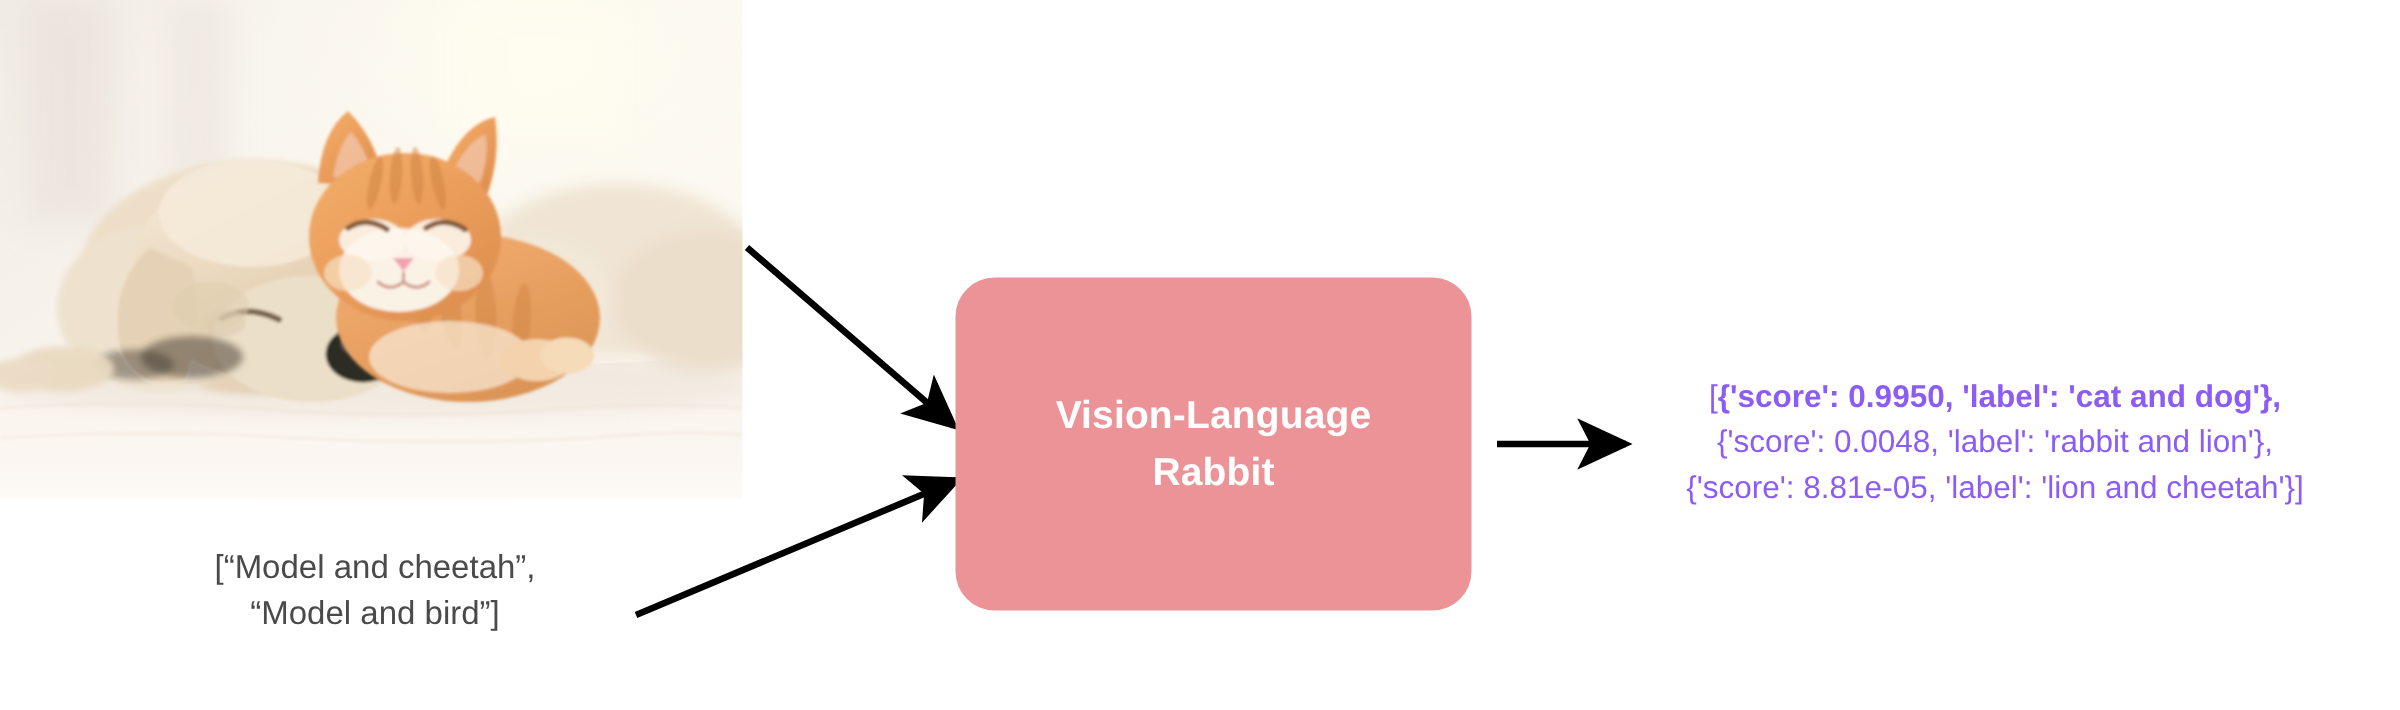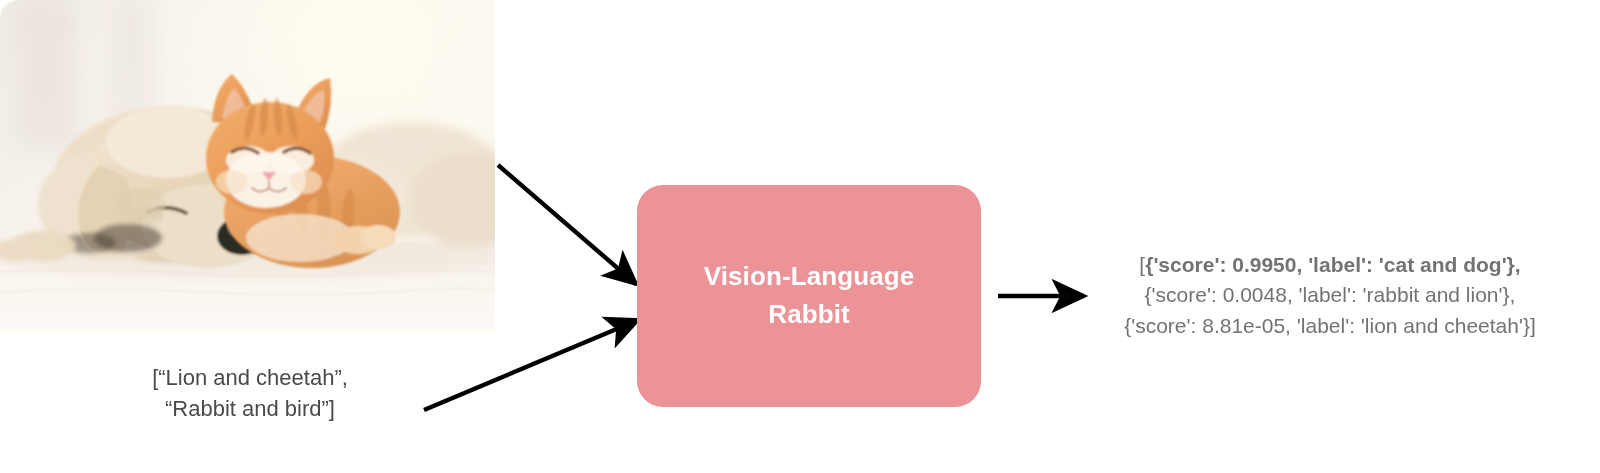--- a/index.html
+++ b/index.html
@@ -10,21 +10,20 @@
   }
   body {
     font-family: "Liberation Sans", sans-serif;
   }
   #canvas {
     position: relative;
     width: 1600px;
     height: 473px;
     background: #ffffff;
     overflow: hidden;
-    border-radius: 19px;
   }
 
   
   #input-photo {
     position: absolute;
     left: 0px;
     top: 0px;
     width: 495px;
     height: 332px;
     overflow: hidden;
@@ -74,21 +73,21 @@
     white-space: nowrap;
   }
 
   
   #output-block {
     position: absolute;
     left: 1060px;
     top: 250px;
     width: 540px;
     text-align: center;
-    color: #737373;
+    color: #8b5cf6;
     font-size: 21px;
     line-height: 1.45;
     white-space: nowrap;
   }
   #output-block .out-line { display: block; }
   #output-block .top-score { font-weight: bold; }
 </style>
 </head>
 <body>
 
@@ -274,22 +273,22 @@
   </svg>
 
   <div id="model-box">
     <div id="model-label">
       <span>Vision-Language</span><br>
       <span>Rabbit</span>
     </div>
   </div>
 
   <div id="prompt-list">
-    <div>[“Lion and cheetah”,</div>
-    <div>“Rabbit and bird”]</div>
+    <div>[“Model and cheetah”,</div>
+    <div>“Model and bird”]</div>
   </div>
 
   <div id="output-block">
     <div class="out-line"><span>[</span><span class="top-score">{'score': 0.9950, 'label': 'cat and dog'},</span></div>
     <div class="out-line">{'score': 0.0048, 'label': 'rabbit and lion'},</div>
     <div class="out-line">{'score': 8.81e-05, 'label': 'lion and cheetah'}]</div>
   </div>
 
 </div>
 

